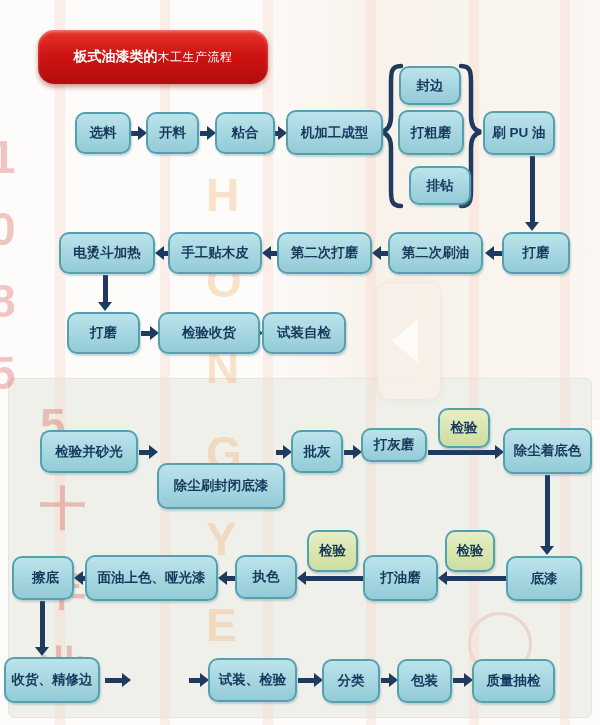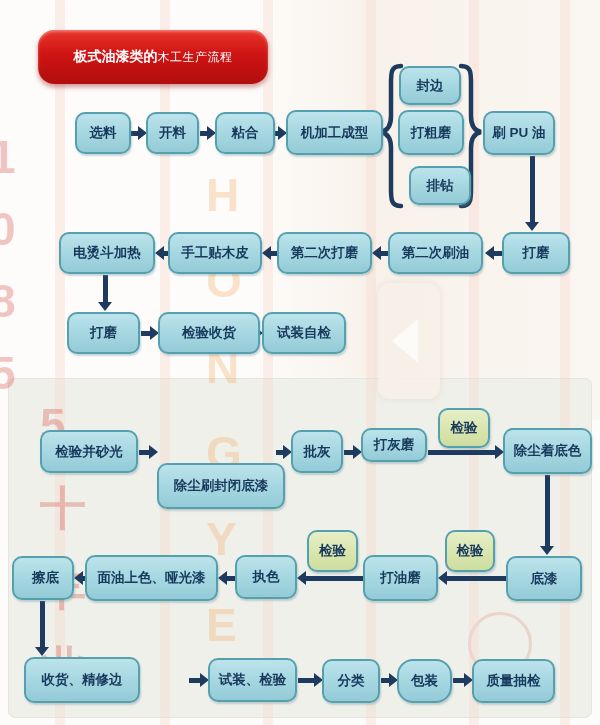--- a/index.html
+++ b/index.html
@@ -106,24 +106,24 @@
     <div class="node" style="left: 361px; top: 428px; width: 66px; height: 34px;">打灰磨</div>
     <div class="node check" style="left: 438px; top: 408px; width: 52px; height: 40px;">检验</div>
     <div class="node" style="left: 503px; top: 428px; width: 89px; height: 46px;">除尘着底色</div>
     <div class="node" style="left: 506px; top: 556px; width: 76px; height: 45px;">底漆</div>
     <div class="node check" style="left: 445px; top: 530px; width: 50px; height: 42px;">检验</div>
     <div class="node" style="left: 363px; top: 555px; width: 75px; height: 46px; text-align: center;">打油磨</div>
     <div class="node check" style="left: 307px; top: 530px; width: 51px; height: 42px;">检验</div>
     <div class="node" style="left: 235px; top: 555px; width: 62px; height: 44px;">执色</div>
     <div class="node" style="left: 85px; top: 555px; width: 133px; height: 46px;">面油上色、哑光漆</div>
     <div class="node" style="left: 12px; top: 556px; width: 62px; height: 44px; padding-left: 8px;">擦底</div>
-    <div class="node" style="left: 24px; top: 657px; width: 116px; height: 46px;">收货、精修边</div>
+    <div class="node" style="left: 4px; top: 657px; width: 96px; height: 46px;">收货、精修边</div>
     <div class="node" style="left: 208px; top: 658px; width: 89px; height: 44px;">试装、检验</div>
     <div class="node" style="left: 322px; top: 659px; width: 58px; height: 44px;">分类</div>
-    <div class="node" style="left: 397px; top: 659px; width: 55px; height: 44px; border-radius: 16px;">包装</div>
+    <div class="node" style="left: 397px; top: 659px; width: 55px; height: 44px;">包装</div>
     <div class="node" style="left: 472px; top: 659px; width: 83px; height: 44px;">质量抽检</div>
     <div class="ar r" style="left: 131px; top: 131px; width: 7px;"></div>
     <div class="ar r" style="left: 200px; top: 131px; width: 7px;"></div>
     <div class="ar r" style="left: 269px; top: 131px; width: 9px;"></div>
     <div class="ar r" style="left: 371px; top: 131px; width: 3px;"></div>
     <div class="ar d" style="left: 530px; top: 156px; height: 66px;"></div>
     <div class="ar l" style="left: 494px; top: 251px; width: 8px;"></div>
     <div class="ar l" style="left: 381px; top: 251px; width: 7px;"></div>
     <div class="ar l" style="left: 271px; top: 251px; width: 6px;"></div>
     <div class="ar l" style="left: 164px; top: 251px; width: 4px;"></div>

